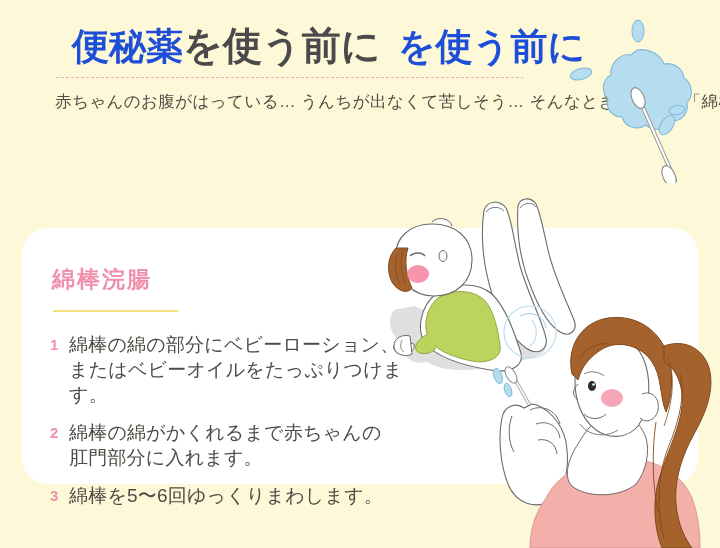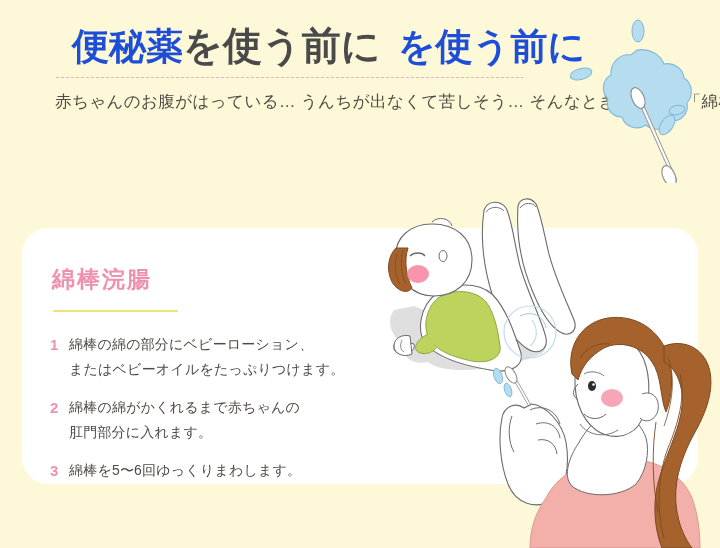--- a/index.html
+++ b/index.html
@@ -112,21 +112,21 @@
     width: 19px;
     color: #ef90ad;
     font-size: 15px;
     font-weight: bold;
     line-height: 25px;
     text-align: left;
   }
   .step-text {
     flex: 1 1 auto;
     color: #4f4a44;
-    font-size: 14px;
+    font-size: 19px;
     line-height: 25px;
     letter-spacing: 0.2px;
     white-space: pre-line;
   }
 
   
   #illustration {
     position: absolute;
     left: 380px;
     top: 198px;

